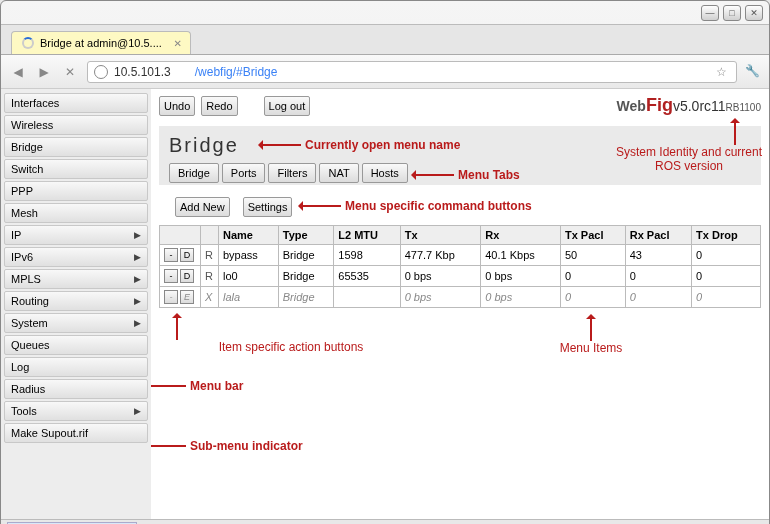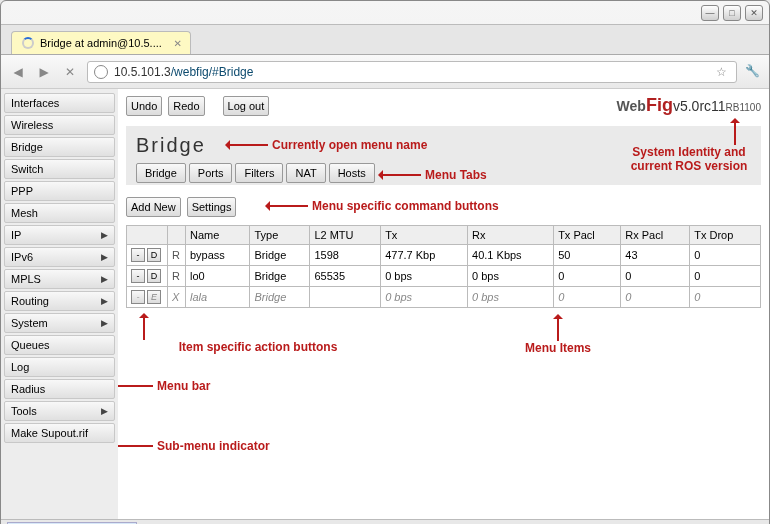--- a/index.html
+++ b/index.html
@@ -11,57 +11,57 @@
 .winbtn { width: 18px; height: 16px; border: 1px solid #888; border-radius: 3px; background: linear-gradient(#fefefe,#d0d0d0); font-size: 9px; display:flex; align-items:center; justify-content:center; color:#555;}
 
 .tabbar { height: 30px; background: #e6e6e6; display:flex; align-items:flex-end; padding-left: 10px; border-bottom:1px solid #aaa;}
 .tab { background:#fef9c3; border:1px solid #bbb; border-bottom:none; border-radius:4px 4px 0 0; padding:5px 28px 5px 10px; display:flex; align-items:center; gap:6px; font-size:11px; position:relative;}
 .tab .close { position:absolute; right:8px; color:#888; font-size:10px;}
 .spinner { width:12px; height:12px; border:2px solid #ccc; border-top-color:#2a6dd6; border-radius:50%; }
 
 .addrbar { height: 34px; background: linear-gradient(#f9f9f9,#e9e9e9); display:flex; align-items:center; padding:0 8px; gap:8px; border-bottom:1px solid #ccc; }
 .navbtn { width:18px; height:18px; color:#888; display:flex; align-items:center; justify-content:center;}
 .urlbox { flex:1; height:22px; border:1px solid #bbb; border-radius:3px; background:#fff; display:flex; align-items:center; padding:0 6px; color:#333; }
-.urlbox .urlpath { color:#0c4a6e; }
+.urlbox .urlpath { color:#3b82f6;margin-left:24px; }
 .globe { width:14px; height:14px; border:1px solid #888; border-radius:50%; margin-right:6px; }
 
 
 .app { display:flex; height: 430px; background:#fff; }
-.sidebar { width:117px; background:#ededed; padding:4px 3px; overflow:hidden; }
+.sidebar { width:150px; background:#ededed; padding:4px 3px; overflow:hidden; }
 .menuitem { height:20px; padding:0 6px; display:flex; align-items:center; justify-content:space-between; background:linear-gradient(#f8f8f8,#e0e0e0); border:1px solid #c8c8c8; border-radius:2px; margin-bottom:2px; cursor:pointer; font-size:11px; }
 .menuitem .arrow { font-size:9px; color:#444; }
 
 .main { flex:1; padding:6px 8px; position:relative; overflow:hidden; }
 .toprow { display:flex; align-items:center; justify-content:space-between; }
 .btngroup { display:flex; gap:6px; }
 .btn { padding:3px 4px; background:linear-gradient(#f9f9f9,#dcdcdc); border:1px solid #999; border-radius:2px; font-size:11px; cursor:pointer; }
 .logo { font-size:14px; }
 .logo .web { color:#555; font-weight:bold; }
 .logo .fig { color:#b02020; font-weight:bold; font-size:18px; }
 .logo .ver { font-size:14px; color:#333; }
 .logo .rb { font-size:10px; color:#555; }
 
 .section { background:#eaeaea; margin-top:10px; padding:8px 8px 2px 10px; }
 .sectiontitle { font-size:20px; letter-spacing:2px; color:#333; margin-bottom:6px; }
 .tabs { display:flex; gap:3px; }
 .tabbtn { padding:3px 8px; background:linear-gradient(#f9f9f9,#dcdcdc); border:1px solid #999; border-radius:2px; font-size:11px; cursor:pointer; }
 
-.cmdrow { display:flex; gap:6px; margin:12px 0 8px 0; }
+.cmdrow { display:flex; gap:13px; margin:12px 0 8px 16px; }
 
 table.grid { width:100%; border-collapse:collapse; font-size:11px; }
 table.grid th, table.grid td { border:1px solid #bbb; padding:3px 4px; text-align:left; white-space:nowrap; overflow:hidden; }
-table.grid th { background:#eee; font-weight:normal; }
+table.grid th { background:#eee; font-weight:bold; }
 table.grid td.btncol { width:38px; }
 .rowbtn { width:14px; height:14px; border:1px solid #888; background:linear-gradient(#f9f9f9,#dcdcdc); font-size:9px; display:inline-flex; align-items:center; justify-content:center; margin-right:2px; }
 .flagcol { color:#555; width:18px; text-align:center; }
 tr.disabled td { font-style:italic; color:#888; }
 
 
 .ann { position:absolute; color:#b91b1b; font-weight:bold; font-size:12px; display:flex; align-items:center; white-space:nowrap; pointer-events:none; }
-.annv { position:absolute; color:#b91b1b; font-weight:bold; font-size:12px; text-align:center; pointer-events:none; }
+.annv { position:absolute; color:#b91b1b; font-weight:normal; font-size:12px; text-align:center; pointer-events:none; }
 .arrow-r::before { content:""; display:inline-block; width:40px; height:2px; background:#b91b1b; margin-right:4px; }
 .arrow-r::after { content:""; position:absolute; left:-8px; top:50%; transform:translateY(-50%); border:5px solid transparent; border-right-color:#b91b1b; }
 .varrow-up { width:2px; height:26px; background:#b91b1b; margin:0 auto; position:relative; }
 .varrow-up::before { content:""; position:absolute; top:-6px; left:-4px; border:5px solid transparent; border-bottom-color:#b91b1b; }
 
 .statusbar { height:22px; border-top:1px solid #bbb; background:#e8e8e8; display:flex; align-items:center; padding:0 6px; font-size:11px; color:#444; }
 .statusbar span { background:#d8e8f8; padding:2px 6px; border:1px solid #aac; }
 
 .starbtn { width:14px; height:14px; color:#888; }
 .wrench { width:16px; height:16px; color:#666; }
@@ -154,21 +154,21 @@
           <span>Make Supout.rif</span>
         </div>
       </div>
 
     <div class="main">
 
       <div class="toprow">
         <div class="btngroup">
           <button class="btn">Undo</button>
           <button class="btn">Redo</button>
-          <button class="btn" style="margin-left:12px">Log out</button>
+          <button class="btn" style="margin-left:20px">Log out</button>
         </div>
         <div class="logo">
           <span class="web">Web</span><span class="fig">Fig</span><span class="ver">v5.0rc11</span><span class="rb">RB1100</span>
         </div>
       </div>
 
       <div class="section">
         <div class="sectiontitle">Bridge</div>
         <div class="tabs" id="tabs">
             <div class="tabbtn">Bridge</div>

